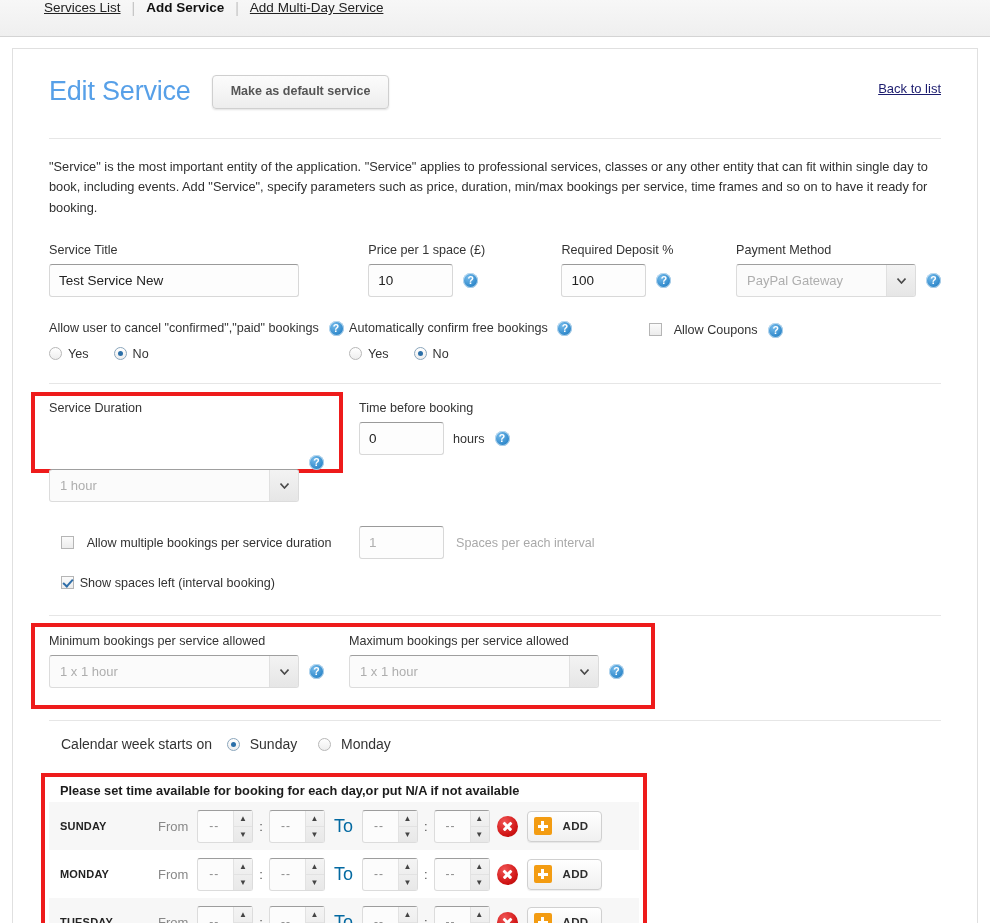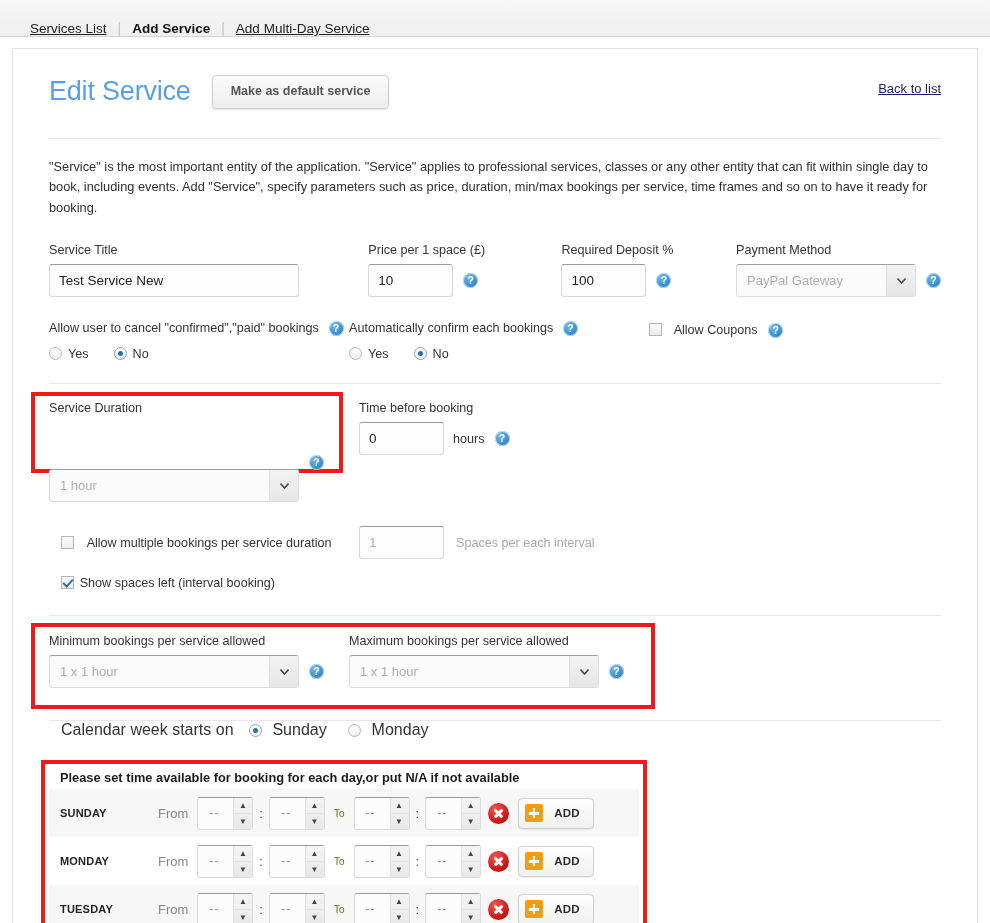--- a/index.html
+++ b/index.html
@@ -12,22 +12,22 @@
     color: #333333;
     overflow: hidden;
   }
 
   
   .topbar {
     height: 37px;
     background: linear-gradient(to bottom, #f7f7f7 0%, #efefef 100%);
     border-bottom: 1px solid #d4d4d4;
     display: flex;
-    align-items: flex-end;
-    padding-left: 30px;
+    align-items: flex-start;
+    padding-left: 44px;
   }
   .topbar a {
     font-size: 13.5px;
     color: #222222;
     text-decoration: underline;
     white-space: nowrap;
   }
   .topbar a.current {
     font-weight: bold;
     text-decoration: none;
@@ -275,21 +275,21 @@
   }
   .spin .stepper span {
     flex:1;
     display:flex; align-items:center; justify-content:center;
     font-size:8px;
     color:#444444;
     cursor:pointer;
   }
   .spin .stepper span:first-child { border-bottom:1px solid #e2e2e2; }
   .colon { margin:0 6px; color:#555555; font-size:13px; }
-  .to-lbl { margin:0 9px; font-size:10px; color:#4d7c0f; }
+  .to-lbl { margin:0 9px; font-size:18px; color:#0369a1; }
 
   .del-icon {
     width:21px; height:21px;
     border-radius:50%;
     background: radial-gradient(circle at 35% 28%, #f05454 0%, #d01414 65%, #a80d0d 100%);
     position:relative;
     margin:0 9px 0 7px;
     cursor:pointer;
     flex: none;
   }
@@ -393,21 +393,21 @@
         <span class="lbl" style="display:inline;">Allow user to cancel "confirmed","paid" bookings</span>
         <span class="help" style="margin-left:6px;">?</span>
         <div class="yesno">
           <span class="rad"></span><span>Yes</span>
           <span class="gap"></span>
           <span class="rad on"></span><span>No</span>
         </div>
       </div>
 
       <div style="width:300px;">
-        <span class="lbl" style="display:inline;">Automatically confirm each bookings</span>
+        <span class="lbl" style="display:inline;">Automatically confirm free bookings</span>
         <span class="help" style="margin-left:6px;">?</span>
         <div class="yesno">
           <span class="rad"></span><span>Yes</span>
           <span class="gap"></span>
           <span class="rad on"></span><span>No</span>
         </div>
       </div>
 
       <div style="padding-top:2px;">
         <span class="chk"></span>
@@ -494,21 +494,21 @@
                 </svg>
             </span>
           </div>
           <span class="help">?</span>
         </div>
       </div>
     </div>
 
     <hr class="rule" style="margin-top:32px;">
 
-    <div style="padding-left:12px;font-size:16px;">
+    <div style="margin-top:15px;padding-left:12px;font-size:14px;">
       <span>Calendar week starts on</span>
       <span class="rad on" style="margin-left:11px;"></span>
       <span style="margin-left:6px;">Sunday</span>
       <span class="rad" style="margin-left:17px;"></span>
       <span style="margin-left:6px;">Monday</span>
     </div>
 
     <div style="position:relative;margin-top:21px;">
       <div class="redbox" style="left:-8px; top:0; width:606px; height:262px;"></div>
 

